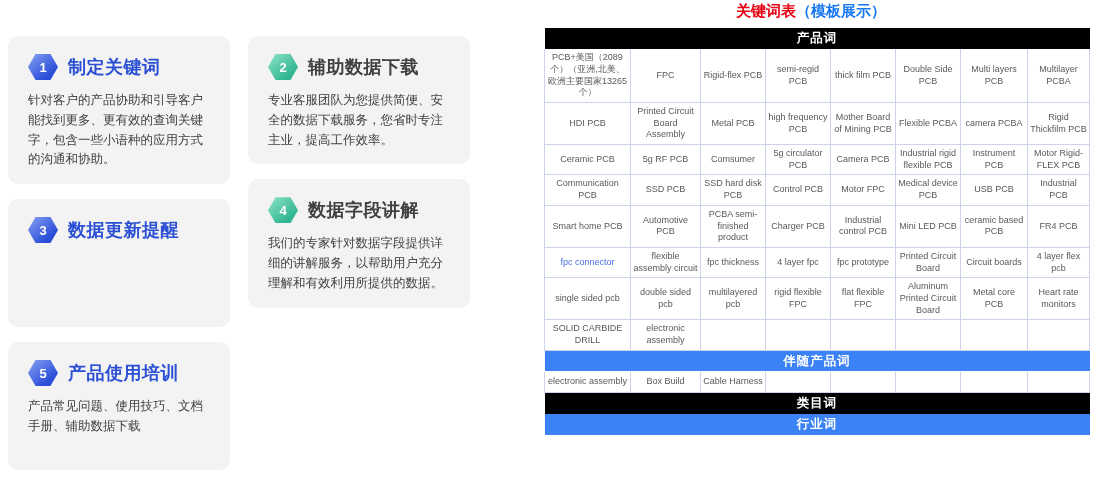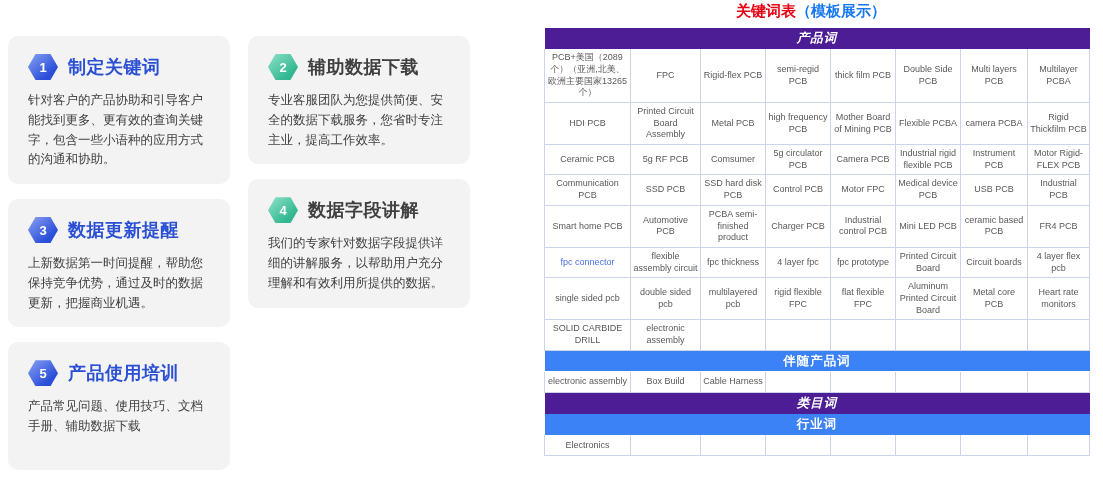--- a/index.html
+++ b/index.html
@@ -36,42 +36,41 @@
   table.kw { border-collapse:collapse; table-layout:fixed; width:545px; }
   table.kw td {
     border:1px solid #ccd4ec; background:#fff; text-align:center; vertical-align:middle;
     font-size:9px; color:#595959; padding:3px 2px; line-height:1.3;
     word-wrap:break-word; height:21px;
   }
   table.kw td.section-bar {
     border:1px solid transparent; color:#ffffff; font-weight:bold;
     font-size:12.5px; height:20px; padding:2px; letter-spacing:1px;
   }
-  td.section-bar.dark  { background:#4c1d95;font-style:italic; }
+  td.section-bar.dark  { background:#000000; }
   td.section-bar.light { background:#3b82f6; }
   table.kw td.link { color:#4a6ee0; cursor:pointer; }
 </style>
 </head>
 <body>
 
 <div class="cards-area">
   <div class="cards-col" id="col-a">
       <div class="card">
         <div class="card-head">
           <span class="badge blue">1</span>
           <span class="card-title blue">制定关键词</span>
         </div>
         <p class="card-body">针对客户的产品协助和引导客户能找到更多、更有效的查询关键字，包含一些小语种的应用方式的沟通和协助。</p>
       </div>
       <div class="card">
         <div class="card-head">
           <span class="badge blue">3</span>
           <span class="card-title blue">数据更新提醒</span>
         </div>
-        <p class="card-body">上新数据第一时间提醒，帮助您保持竞争优势，通过及时的数据更新，把握商业机遇。</p>
       </div>
       <div class="card">
         <div class="card-head">
           <span class="badge blue">5</span>
           <span class="card-title blue">产品使用培训</span>
         </div>
         <p class="card-body">产品常见问题、使用技巧、文档手册、辅助数据下载</p>
       </div>
     </div>
   <div class="cards-col" id="col-b">
@@ -201,25 +200,15 @@
           <td></td>
           <td></td>
           <td></td>
         </tr>
         <tr>
           <td colspan="8" class="section-bar dark">类目词</td>
         </tr>
         <tr>
           <td colspan="8" class="section-bar light">行业词</td>
         </tr>
-        <tr>
-          <td>Electronics</td>
-          <td></td>
-          <td></td>
-          <td></td>
-          <td></td>
-          <td></td>
-          <td></td>
-          <td></td>
-        </tr>
       </tbody>
   </table>
 </div>
 
 </body></html>

